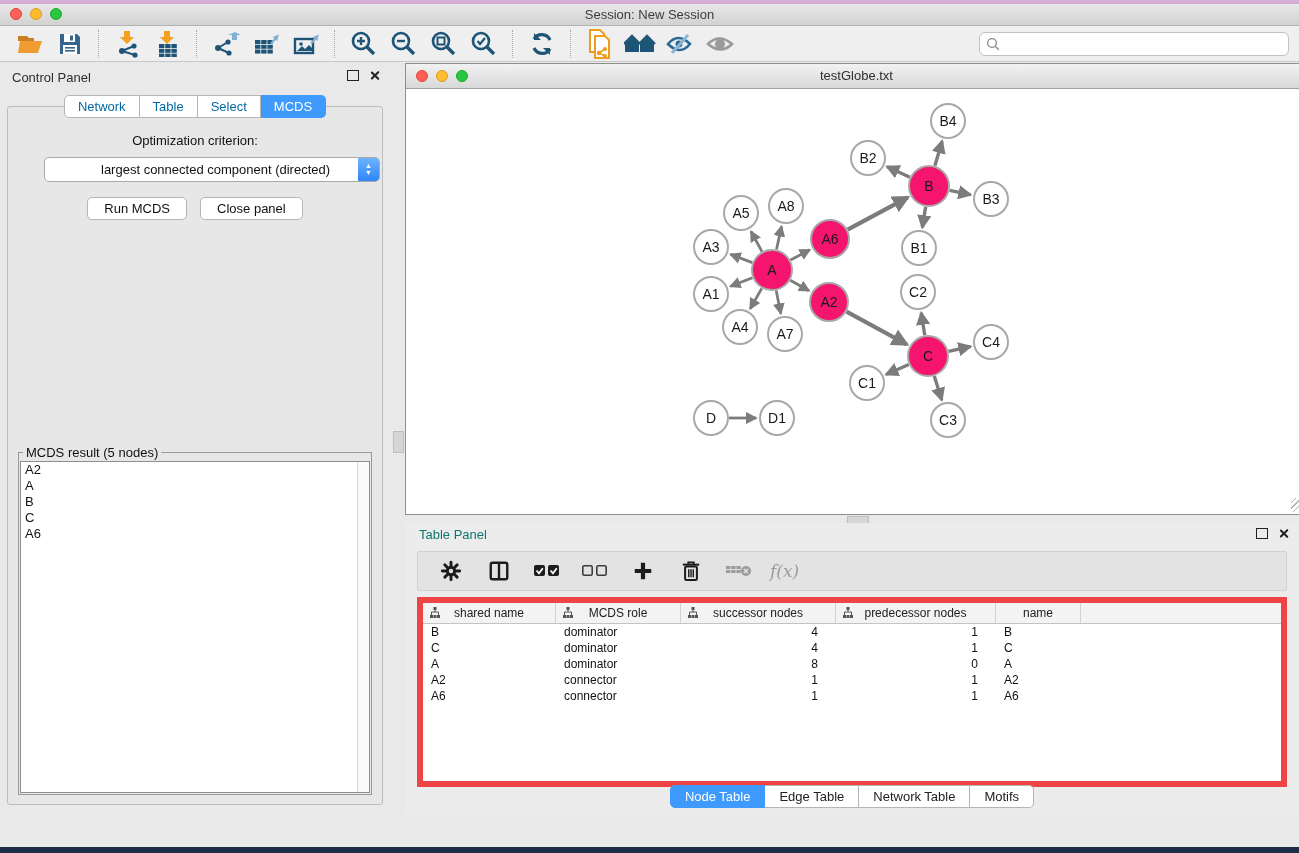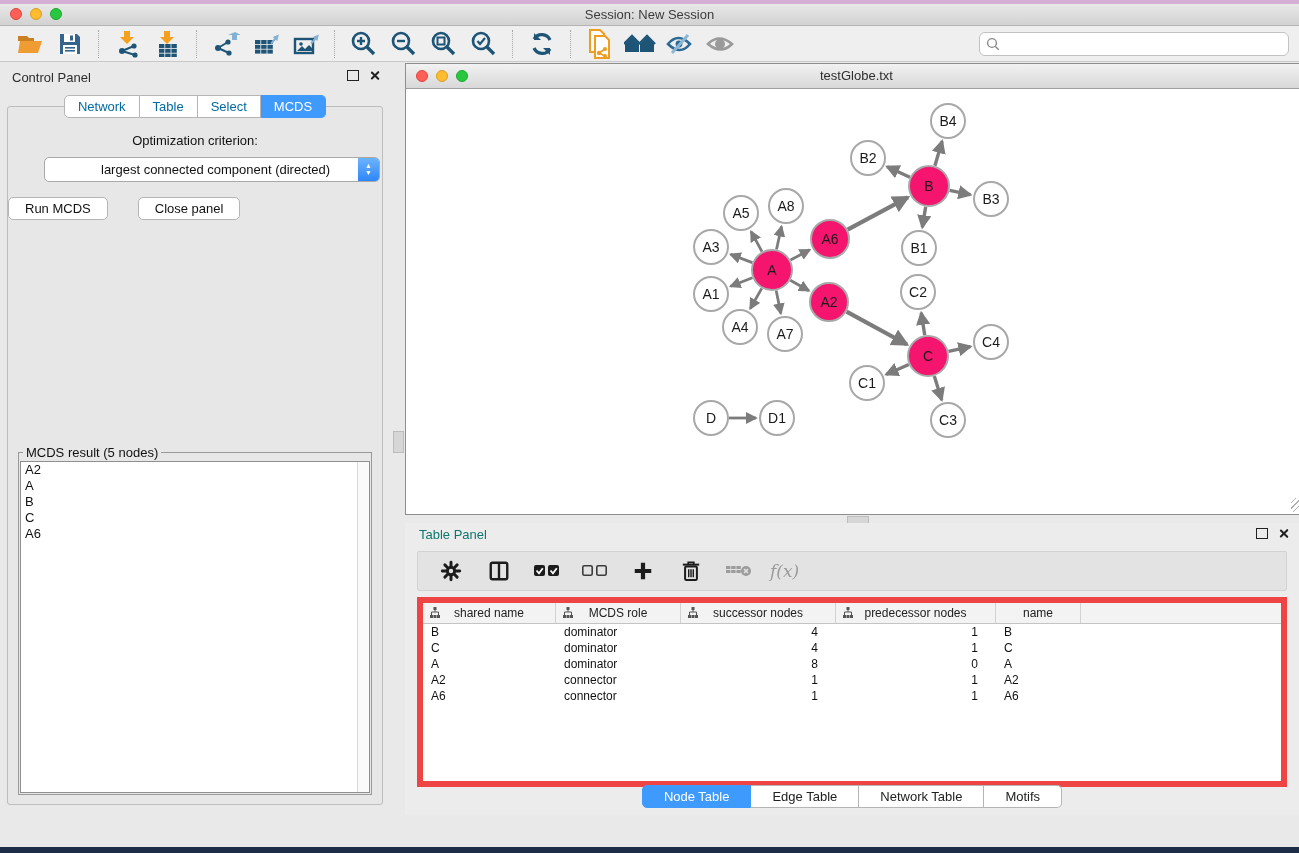--- a/index.html
+++ b/index.html
@@ -43,21 +43,21 @@
 
   .cp-body{position:absolute;left:7px;right:7px;top:43px;bottom:10px;background:#e7e7e7;
            border:1px solid #bdbdbd;border-radius:3px;}
   .opt-label{position:absolute;left:0;right:0;top:26px;text-align:center;font-size:13px;color:#111;}
   .dropdown{position:absolute;left:36px;top:50px;width:336px;height:25px;background:#fff;border:1px solid #a9a9a9;
             border-radius:5px;display:flex;align-items:center;box-sizing:border-box;padding-left:48px;}
   .dropdown .dd-text{flex:1;font-size:13px;color:#111;padding-left:8px;white-space:nowrap;overflow:hidden;}
   .dd-stepper{width:21px;align-self:stretch;background:linear-gradient(#6db4fe,#2e86fb);border-radius:0 4px 4px 0;
               display:flex;flex-direction:column;align-items:center;justify-content:center;gap:1px;}
   .dd-stepper span{color:#fff;font-size:7px;line-height:6px;}
-  .cp-buttons{position:absolute;left:0;right:0;top:90px;display:flex;justify-content:flex-start;gap:30px;}
+  .cp-buttons{position:absolute;left:0;right:0;top:90px;display:flex;justify-content:center;gap:13px;}
   .cp-btn{height:23px;padding:0 16px;background:#fff;border:1px solid #b5b5b5;border-radius:5px;
           font-size:13px;color:#111;font-family:inherit;}
 
   .result-fieldset{position:absolute;left:10px;right:10px;top:338px;bottom:9px;border:1px solid #9a9a9a;margin:0;padding:0;}
   .result-legend{font-size:13px;color:#111;margin-left:4px;padding:0 3px;}
   .result-list{position:absolute;left:1px;right:1px;top:1px;bottom:1px;background:#fff;border:1px solid #8f8f8f;overflow:hidden;}
   .result-item{font-size:13px;color:#111;line-height:16px;padding-left:4px;}
   .result-scroll{position:absolute;right:0;top:0;bottom:0;width:11px;background:#fafafa;border-left:1px solid #d9d9d9;}
 
   
@@ -86,21 +86,21 @@
   .node-table{position:absolute;left:12px;right:12px;top:74px;height:190px;background:#fff;border:6px solid #ef4444;
               box-sizing:border-box;overflow:hidden;}
   .nt-headrow{display:flex;height:20px;border-bottom:1px solid #c4c4c4;background:#f3f3f3;}
   .nt-hcell{display:flex;align-items:center;justify-content:center;gap:5px;font-size:12px;color:#222;
             border-right:1px solid #d2d2d2;box-sizing:border-box;position:relative;}
   .nt-hicon{position:absolute;left:7px;top:4px;}
   .nt-row{display:flex;height:16px;align-items:center;font-size:12px;color:#111;}
   .nt-cell{box-sizing:border-box;white-space:nowrap;overflow:hidden;}
 
   .tp-tabs{position:absolute;left:0;right:0;bottom:7px;display:flex;justify-content:center;}
-  .tp-tab{height:21px;line-height:21px;padding:0 21px;font-size:13px;color:#222;background:#fff;
+  .tp-tab{height:21px;line-height:21px;padding:0 14px;font-size:13px;color:#222;background:#fff;
           border:1px solid #b5b5b5;border-left:none;}
   .tp-tab:first-child{border-left:1px solid #b5b5b5;border-radius:5px 0 0 5px;}
   .tp-tab:last-child{border-radius:0 5px 5px 0;}
   .tp-tab.active{background:#3e9afc;border-color:#3e9afc;color:#fff;}
 
   
   .statusbar{position:absolute;left:0;top:815px;width:100%;height:32px;background:#ececec;border-top:1px solid #c4c4c4;}
   .sb-listbtn{position:absolute;left:12px;top:6px;width:26px;height:21px;background:#f6f6f6;border:1px solid #ababab;
               display:flex;align-items:center;justify-content:center;}
   .sb-memory{position:absolute;right:10px;top:5px;height:21px;background:#fdfdfd;border:1px solid #b0b0b0;border-radius:4px;

